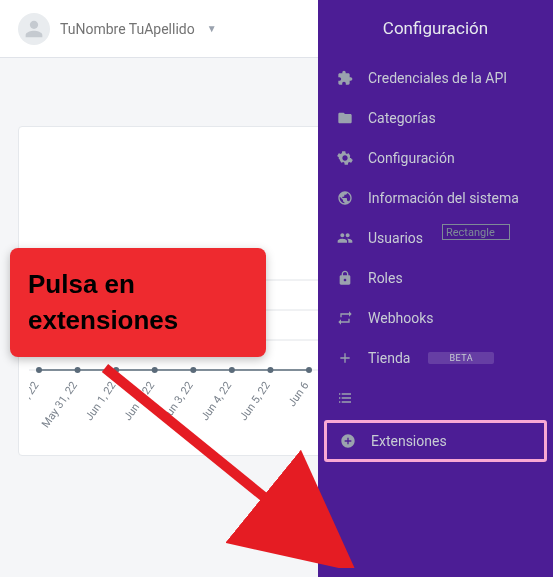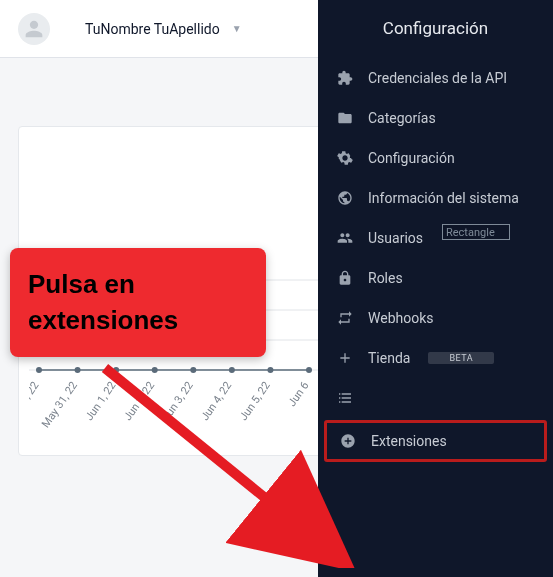--- a/index.html
+++ b/index.html
@@ -25,23 +25,22 @@
     z-index: 5;
   }
   .avatar {
     width: 32px; height: 32px;
     border-radius: 50%;
     background: #e9ecef;
     display: flex; align-items: center; justify-content: center;
   }
   .avatar svg { width: 20px; height: 20px; fill: #c5cad0; }
   .user-label {
-    color: #0f172a;
+    color: #737373;
     font-size: 14px;
-    margin-left: 25px;
   }
   .chevron {
     color: #9aa2ae;
     font-size: 10px;
     margin-left: 2px;
   }
   .gear-wrap {
     margin-left: auto;
     border: 3px solid #e51c23;
     border-radius: 4px;
@@ -96,21 +95,21 @@
   }
   .chart .grid line { stroke: #e1e4e8; stroke-width:1;}
   .chart .series { fill:none; stroke:#5b6b7a; stroke-width:1.5;}
   .chart .pt { fill:#5b6b7a;}
   .chart text { fill:#7a828c; font-size:11px;}
   
   .sidebar {
     position: absolute;
     top: 0; right: 0; bottom: 0;
     width: 235px;
-    background: #0f172a;
+    background: #4c1d95;
     color: #c7ccd4;
     z-index: 10;
     padding-top: 0;
   }
   .sidebar-title {
     text-align: center;
     padding: 18px 0 20px;
     font-size: 17px;
     color: #e6e9ee;
     font-weight: 400;
@@ -130,21 +129,21 @@
   .menu li .icon svg { width:16px; height:16px; fill:#9aa2ae;}
   .menu li .badge {
     font-size: 9px;
     background: rgba(255,255,255,0.15);
     padding: 1px 21px;
     border-radius: 2px;
     margin-left: 4px;
     letter-spacing: 0.5px;
   }
   .menu li.ext-highlight {
-    border: 3px solid #b91c1c;
+    border: 3px solid #f9a8d4;
     border-radius: 3px;
     margin: 2px 6px 0 6px;
     padding: 10px 12px;
   }
   .rect-overlay {
     position: absolute;
     border: 1px solid #7e8a97;
     color: #7e8a97;
     font-size: 11px;
     padding: 1px 3px;

